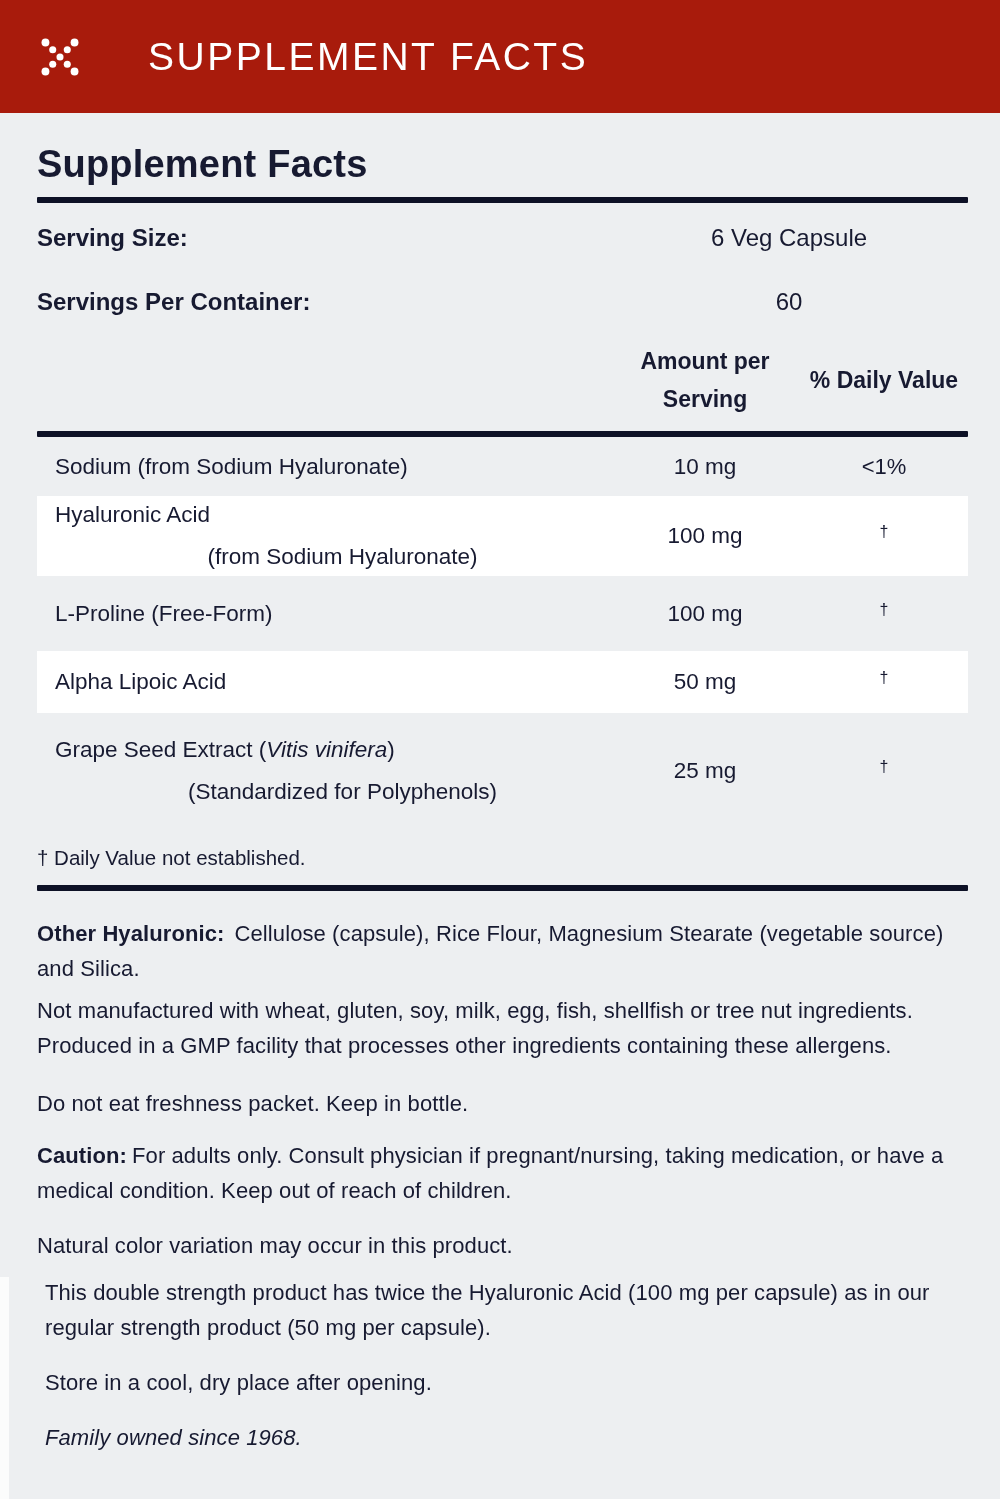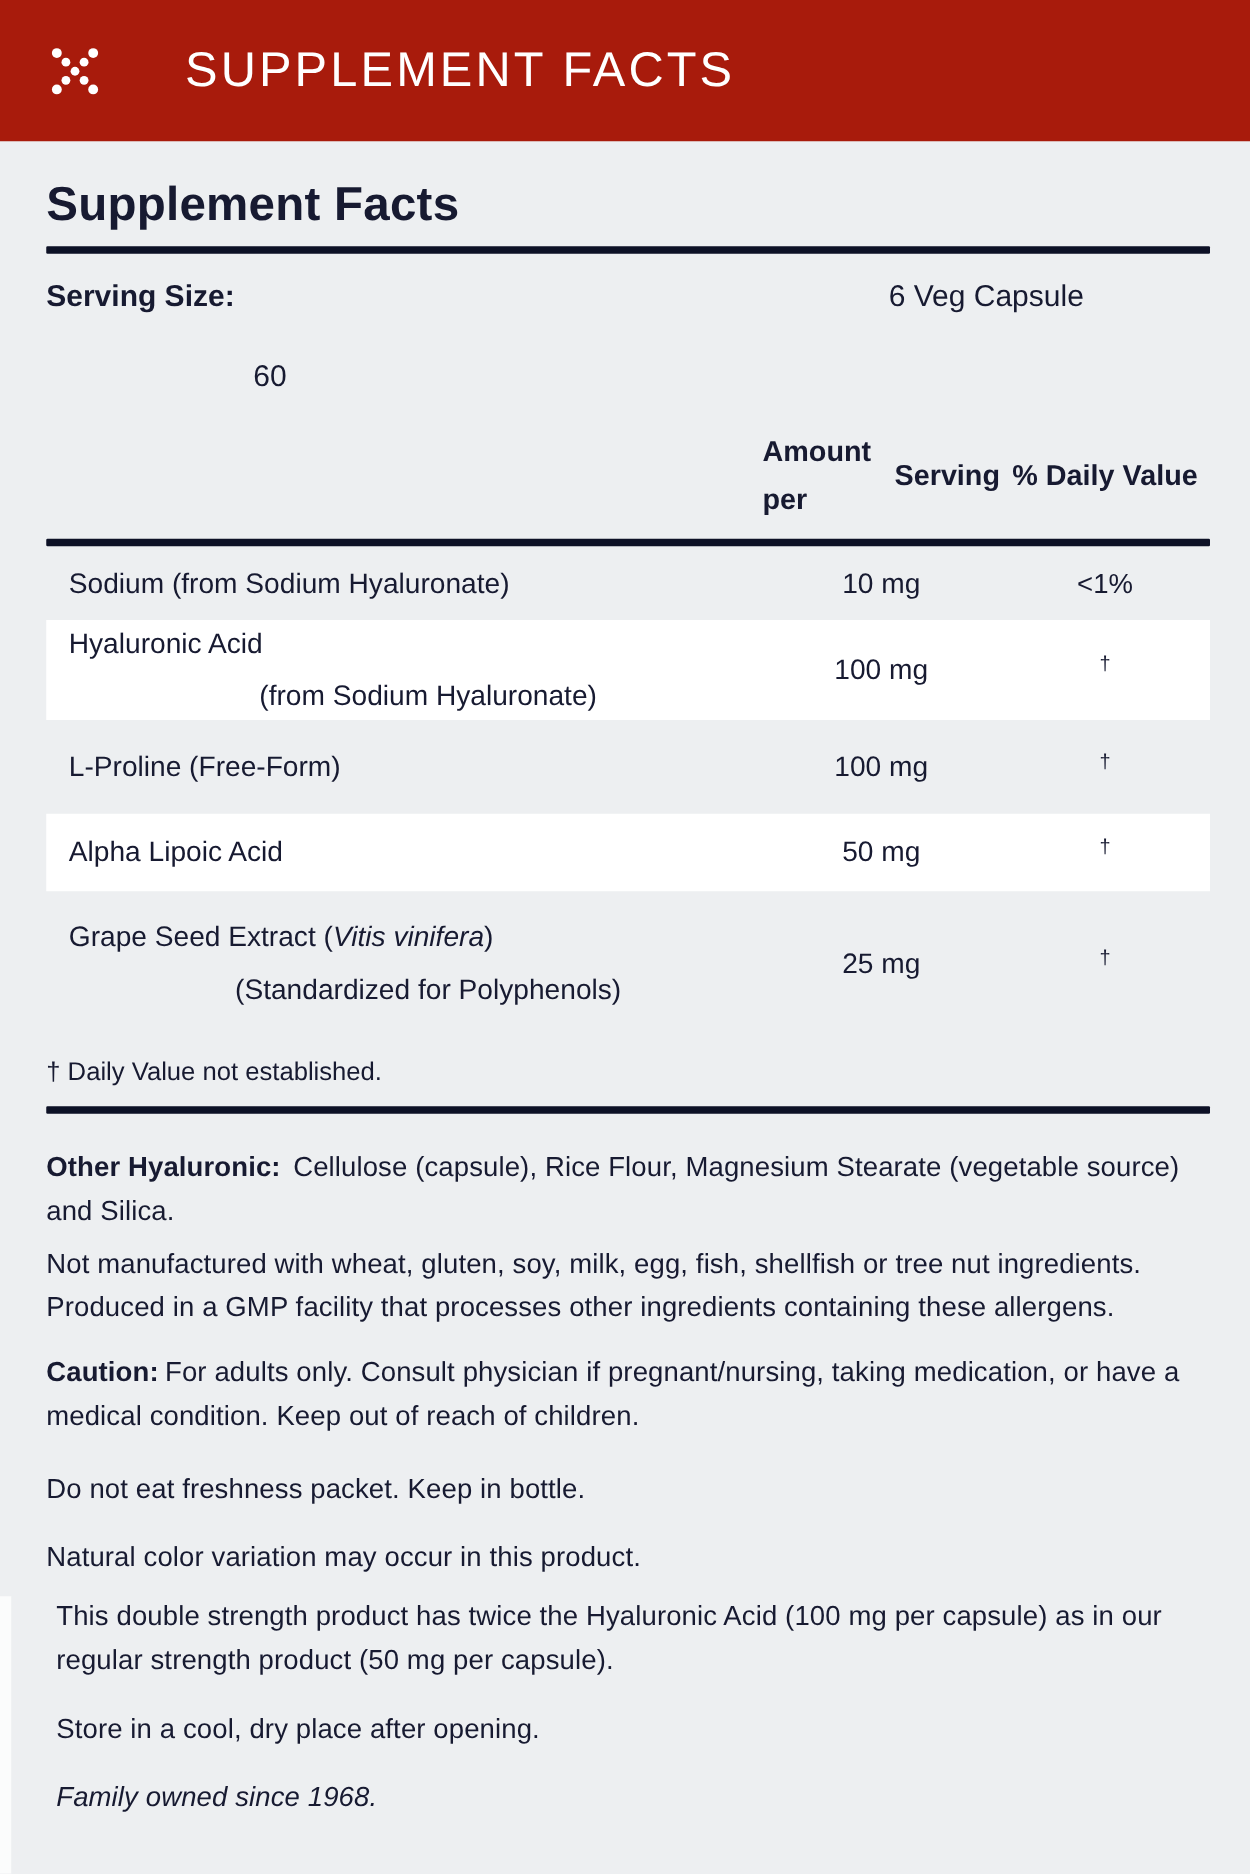--- a/index.html
+++ b/index.html
@@ -32,21 +32,21 @@
   .rule3{margin-top:13px;}
   
   .srv{display:flex; align-items:flex-end;}
   .srv1{margin-top:21px;}
   .srv2{margin-top:36px;}
   .srv-label{flex:1; font-size:24px; font-weight:bold;}
   .srv-value{width:358px; text-align:center; font-size:24px;}
   
   .thead{display:flex; margin-top:26px;}
   .thead .c-name{flex:1;}
-  .thead .c-amt{width:190px; display:flex; flex-direction:row; align-items:center; justify-content:center;
+  .thead .c-amt{width:190px; display:flex; flex-direction:column; align-items:center; justify-content:center;
                 font-size:23px; font-weight:bold; line-height:38px;}
   .thead .c-dv{width:168px; display:flex; align-items:center; justify-content:center;
                font-size:23px; font-weight:bold; white-space:nowrap;}
   
   .trow{display:flex;}
   .trow.white{background:var(--card,#ffffff);}
   .r0{height:59px;} .r1{height:80px;} .r2{height:75px;} .r3{height:62px;} .r4{height:115px;}
   .c-name{flex:1; display:flex; flex-direction:column; justify-content:center;
           padding-left:18px; font-size:22.5px; line-height:1.85;}
   .c-name .sub{display:block; padding-left:20px;text-align:center;}
@@ -91,20 +91,21 @@
 
   <h1 class="panel-title">Supplement Facts</h1>
   <div class="rule rule1"></div>
 
   <div class="srv srv1">
     <div class="srv-label">Serving Size:</div>
     <div class="srv-value">6 Veg Capsule</div>
   </div>
 
   <div class="srv srv2">
+    <div class="srv-label">Servings Per Container:</div>
     <div class="srv-value">60</div>
   </div>
 
   <div class="thead">
     <div class="c-name"></div>
     <div class="c-amt">
       <span>Amount per</span>
       <span>Serving</span>
     </div>
     <div class="c-dv">% Daily Value</div>
@@ -169,25 +170,25 @@
   <div class="footnote">† Daily Value not established.</div>
 
   <div class="rule rule3"></div>
 
   <p class="para p1">
     <span class="lead wide">Other Hyaluronic:</span><span>Cellulose (capsule), Rice Flour, Magnesium Stearate (vegetable source) and Silica.</span>
   </p>
 
   <p class="para p2">Not manufactured with wheat, gluten, soy, milk, egg, fish, shellfish or tree nut ingredients. Produced in a GMP facility that processes other ingredients containing these allergens.</p>
 
+  <p class="para p4">Do not eat freshness packet. Keep in bottle.</p>
+
   <p class="para p3">
     <span class="lead">Caution:</span><span>For adults only. Consult physician if pregnant/nursing, taking medication, or have a medical condition. Keep out of reach of children.</span>
   </p>
-
-  <p class="para p4">Do not eat freshness packet. Keep in bottle.</p>
 
   <p class="para p5">Natural color variation may occur in this product.</p>
 
   <p class="para p6">This double strength product has twice the Hyaluronic Acid (100 mg per capsule) as in our regular strength product (50 mg per capsule).</p>
 
   <p class="para p7">Store in a cool, dry place after opening.</p>
 
   <p class="para p8">Family owned since 1968.</p>
 
 </div>

